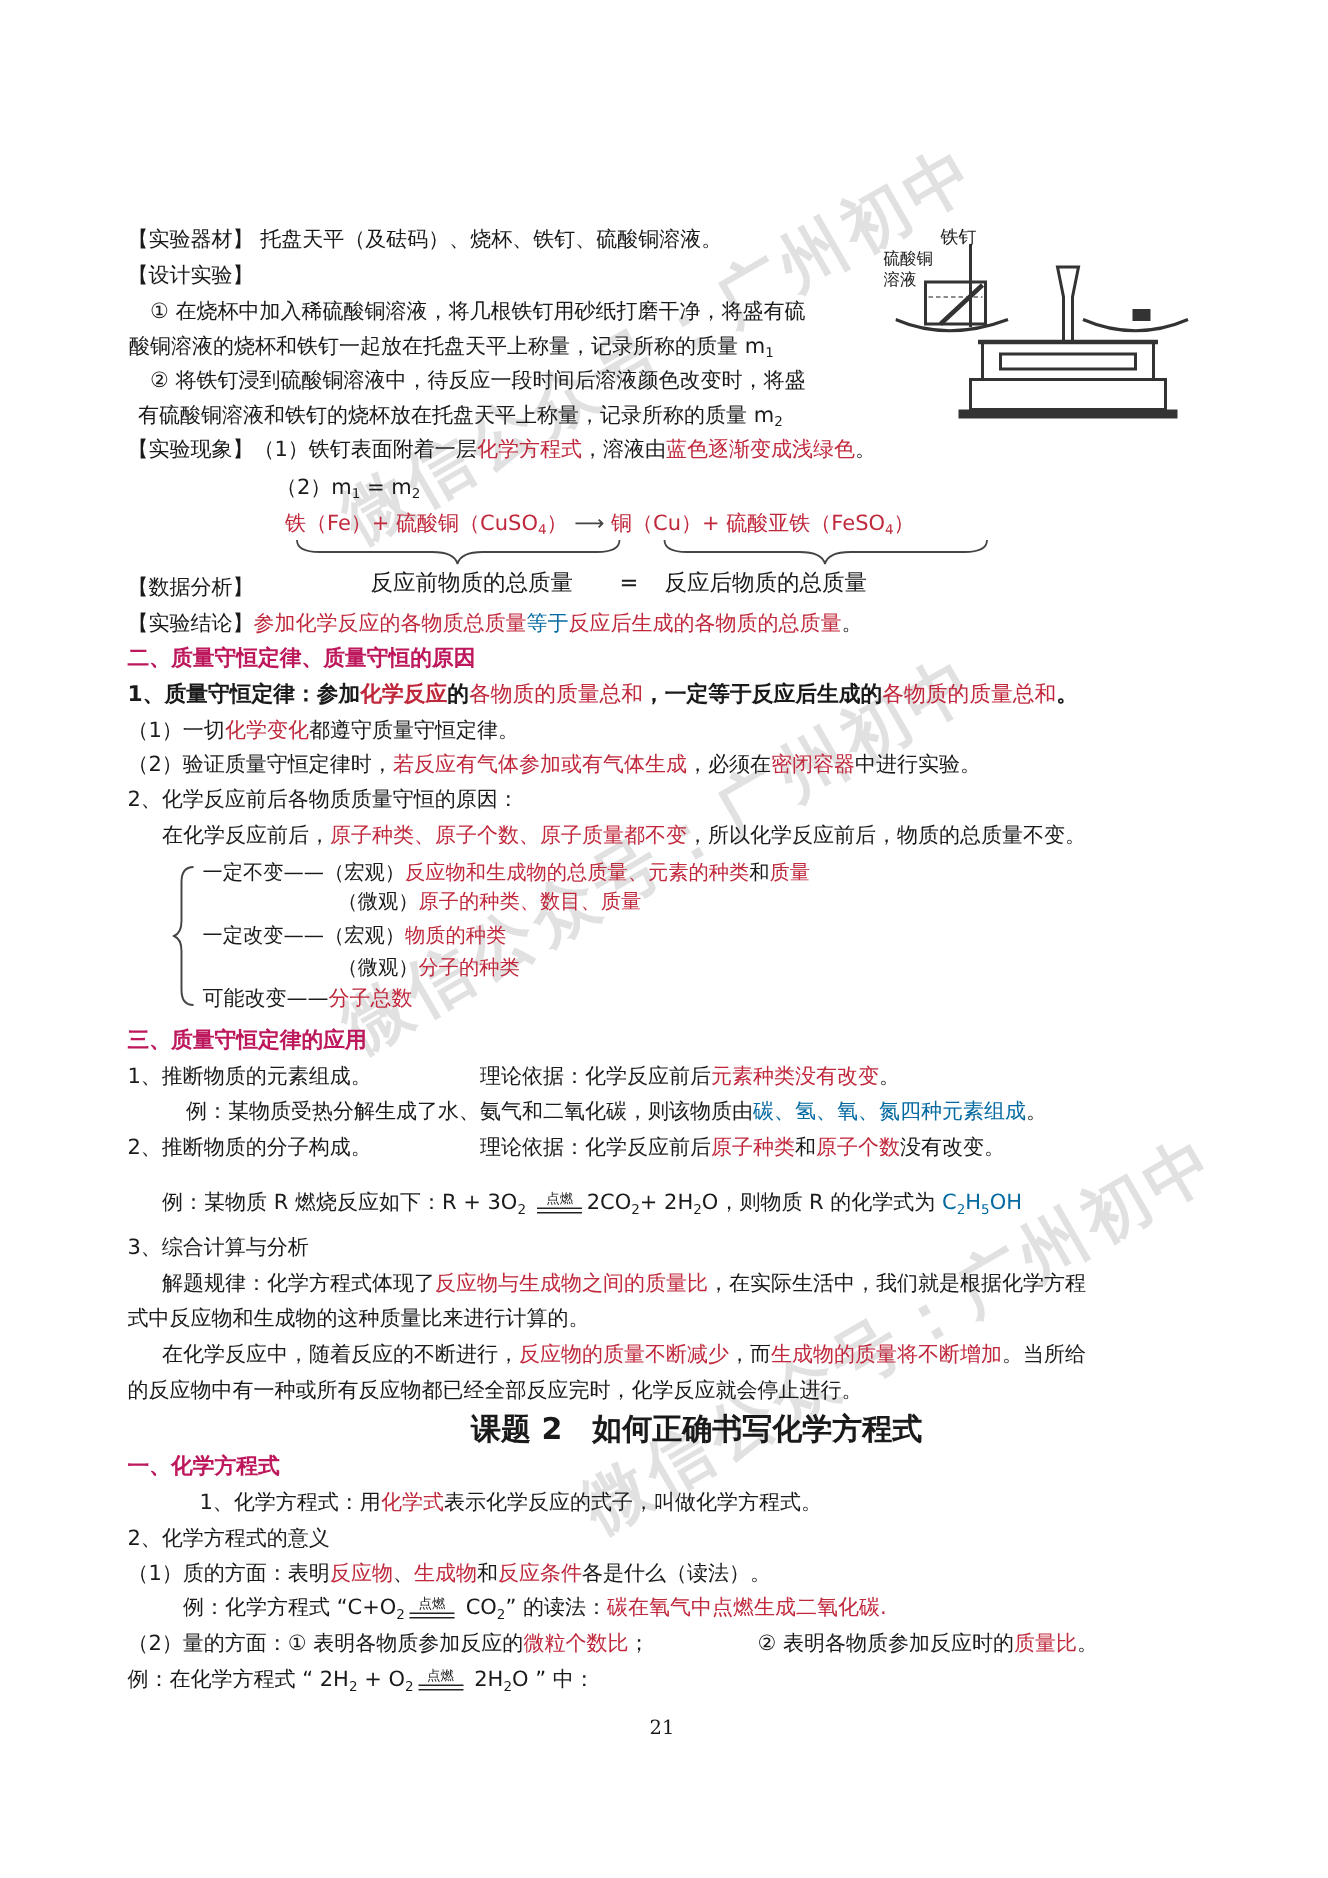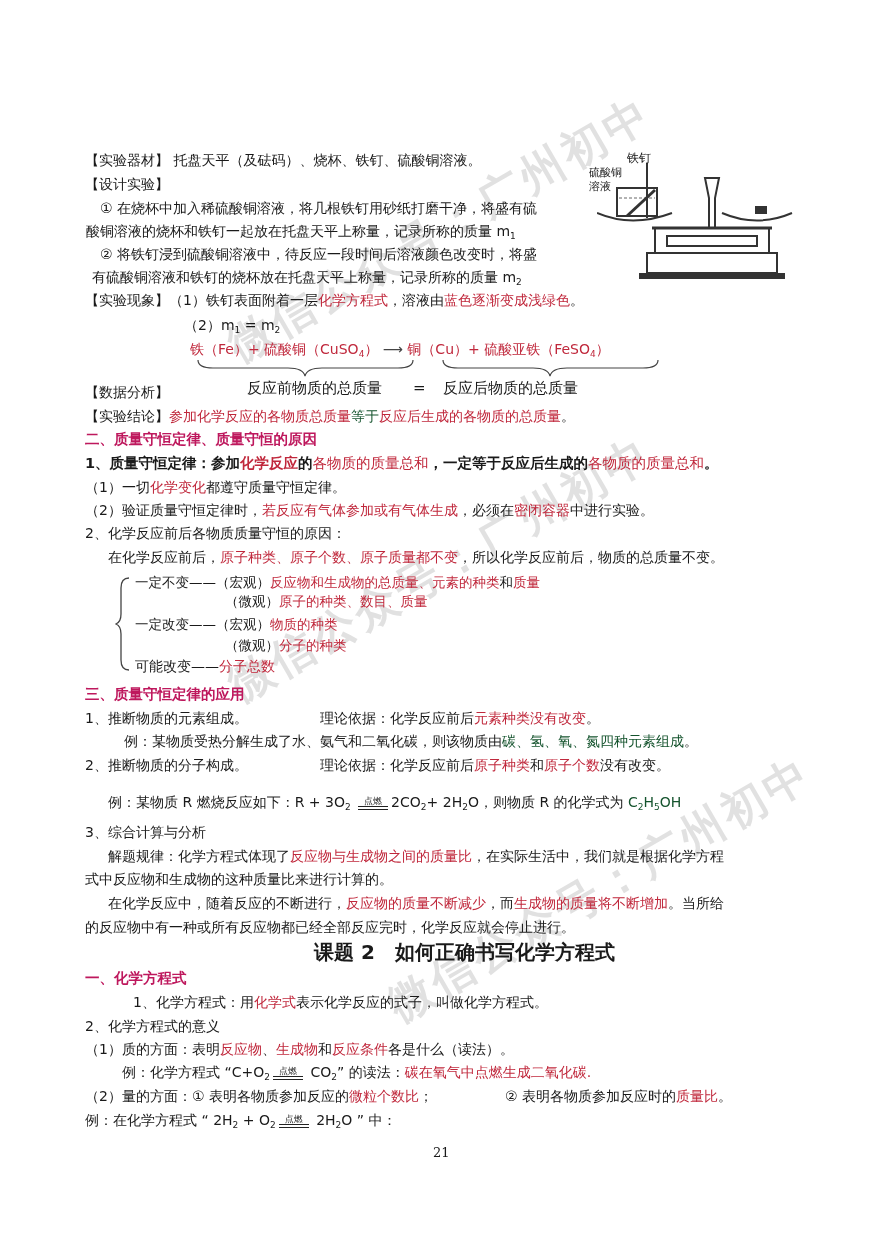--- a/index.html
+++ b/index.html
@@ -2,21 +2,21 @@
 <html><head>
 <meta charset="utf-8">
 <style>
   html, body { margin: 0; padding: 0; }
   body {
     width: 885px; height: 1252px; background: #ffffff; position: relative; overflow: hidden;
     font-family: "DejaVu Sans", "Liberation Sans", sans-serif; color: #1a1a1a;
   }
   .line { position: absolute; font-size: 14px; line-height: 20px; white-space: nowrap; }
   .r { color: #c0283c; }
-  .t { color: #14532d; }
+  .t { color: #0369a1; }
   .b { font-weight: bold; }
   .h2 { color: #be185d; font-weight: bold; font-size: 14.5px; }
   .title { font-weight: bold; font-size: 20px; }
   sub { font-size: 9px; vertical-align: -3px; line-height: 0; }
   .cond { display: inline-block; position: relative; text-align: center; vertical-align: middle; margin: 0 3px; }
   .cond .top { display: block; font-size: 9px; line-height: 10px; }
   .cond .bar { display: block; border-top: 1px solid #222; border-bottom: 1px solid #222; height: 2px; width: 30px; }
   .watermark {
     position: absolute; color: rgba(120,120,120,0.22); font-weight: bold; font-size: 44px;
     transform: rotate(-30deg); white-space: nowrap; pointer-events: none; letter-spacing: 4px;

